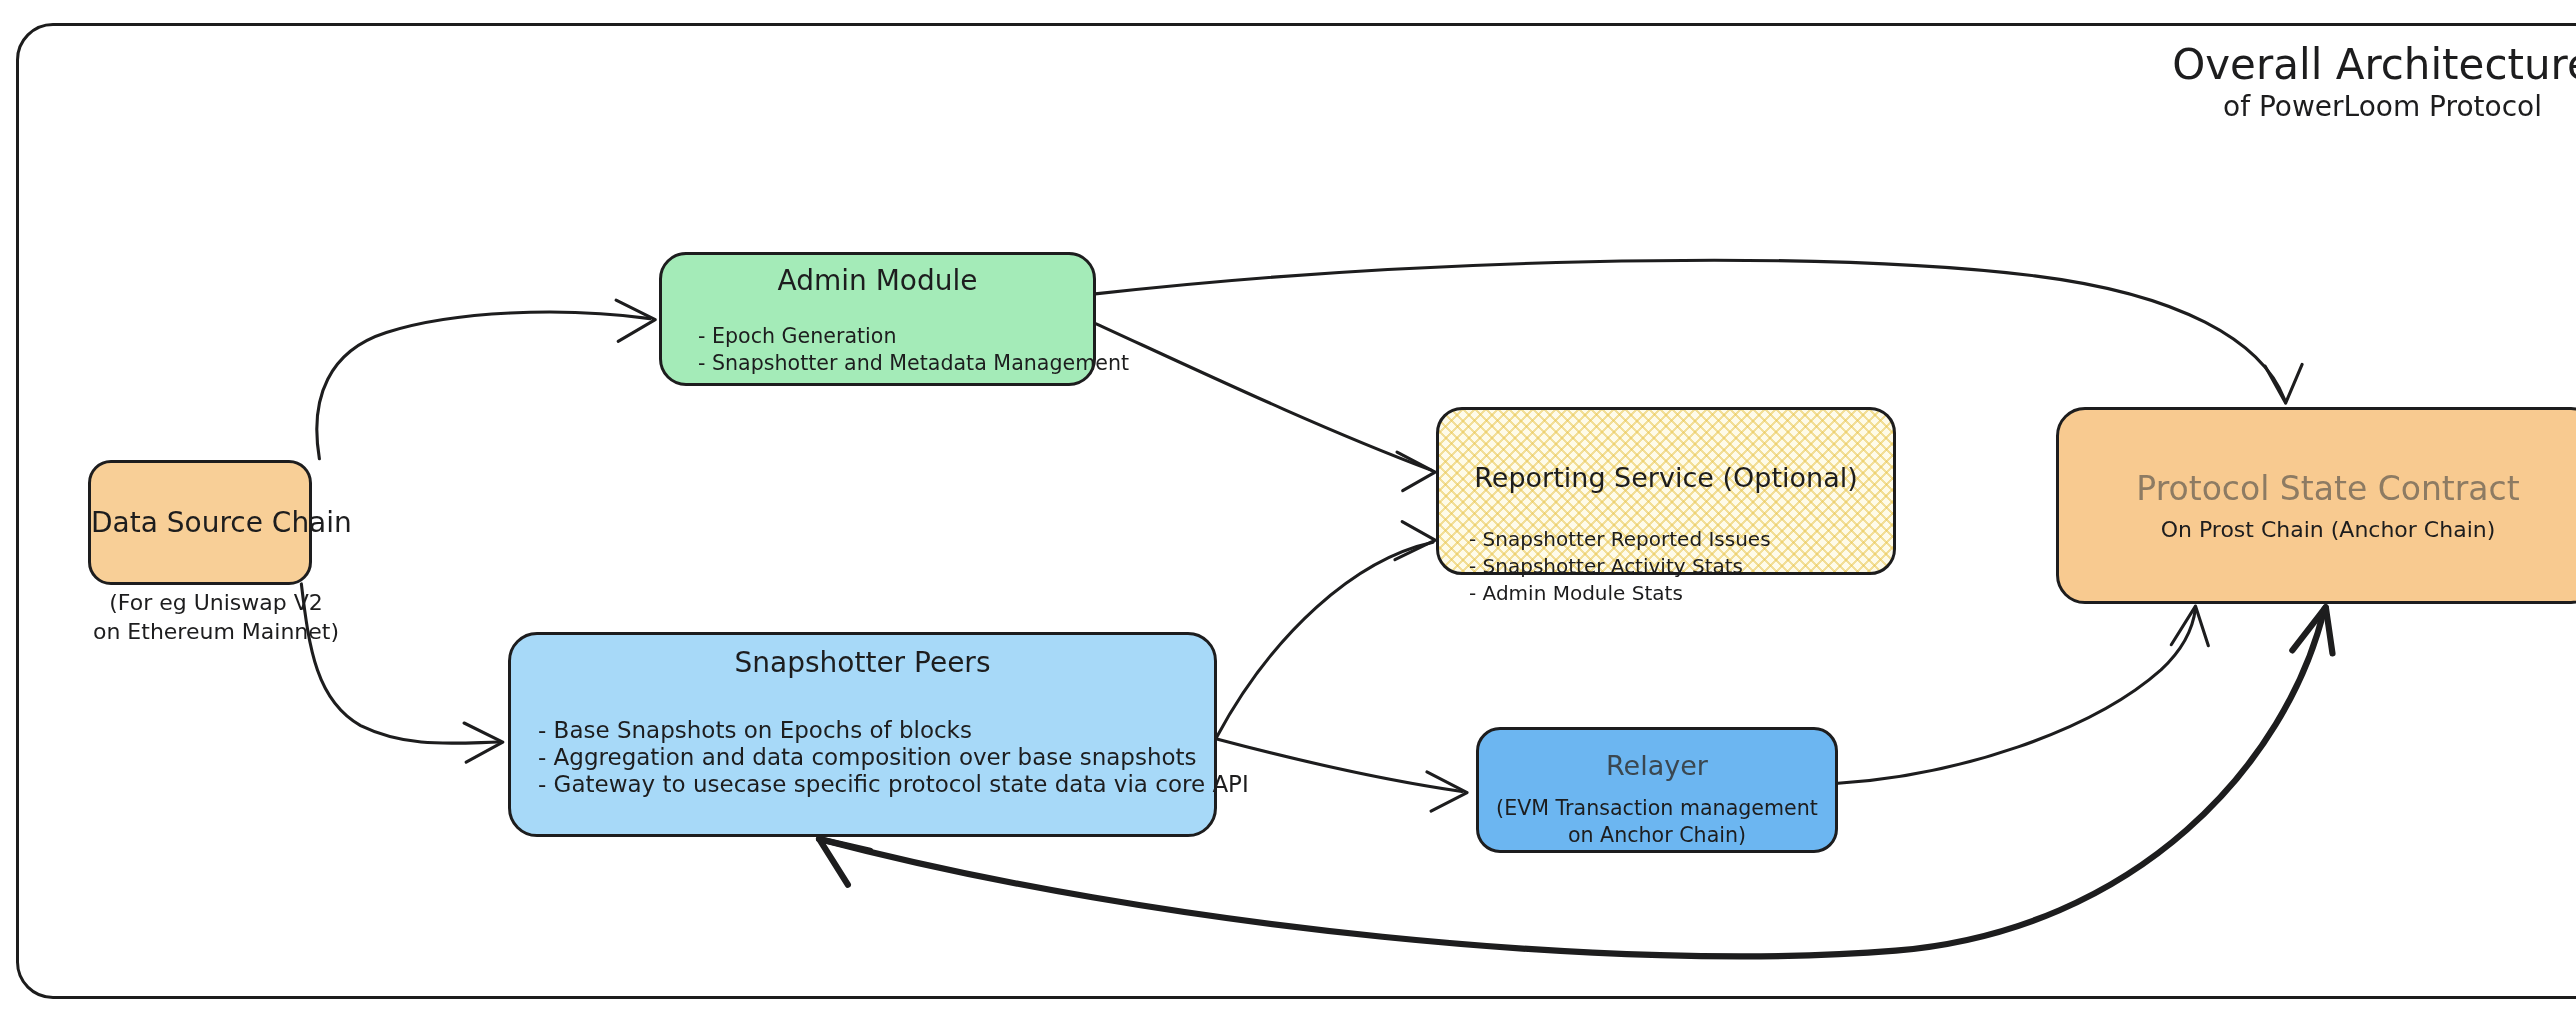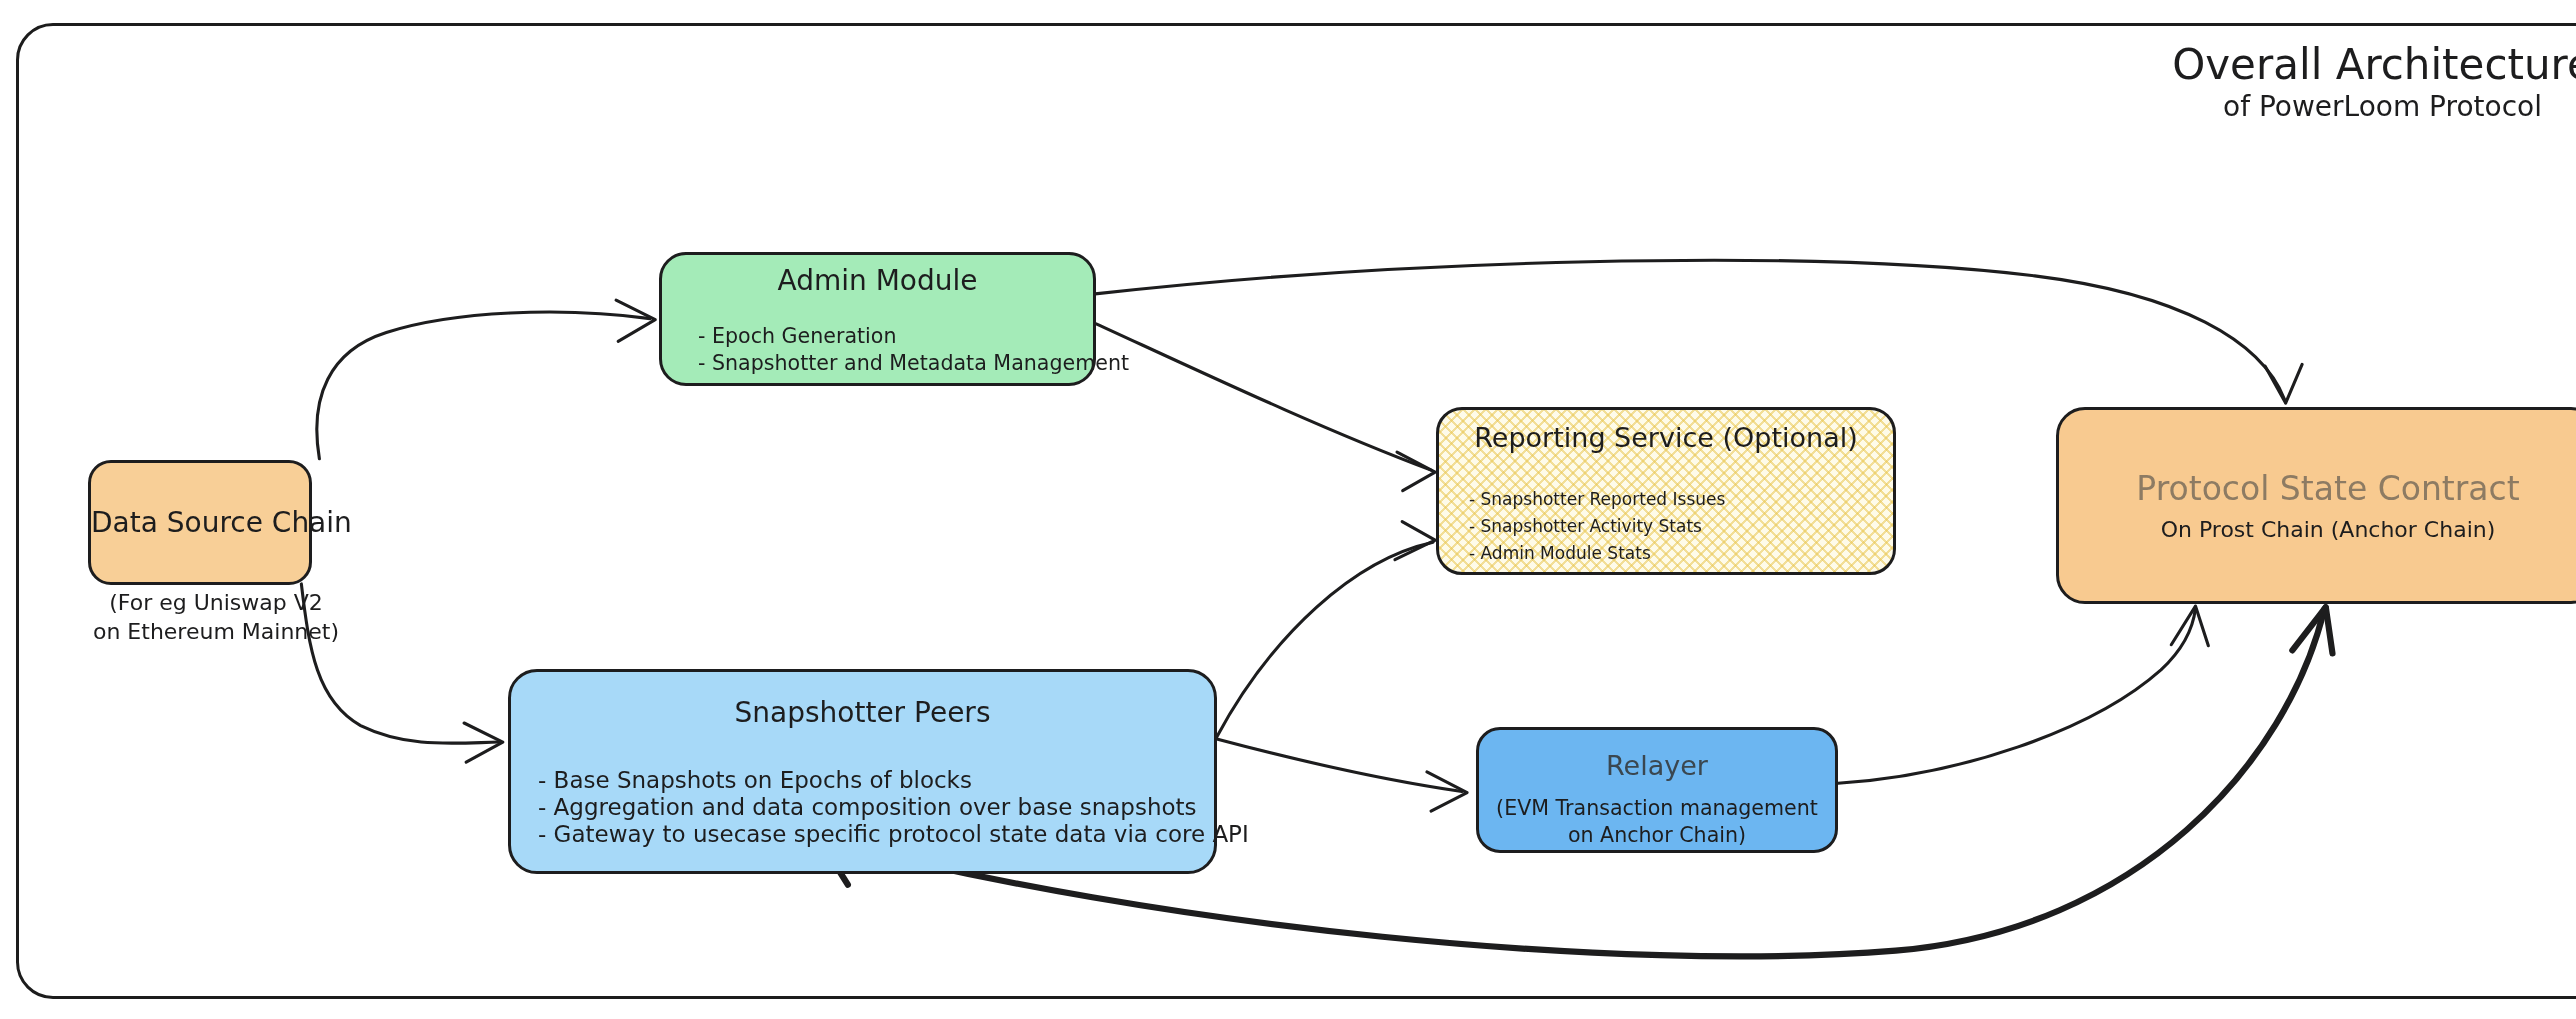--- a/index.html
+++ b/index.html
@@ -85,30 +85,29 @@
   
   .n-reporting {
     left: 1436px; top: 407px; width: 460px; height: 168px;
     border-radius: 26px;
     background-color: #fefbe9;
     background-image:
       repeating-linear-gradient(45deg,  rgba(233,199,84,0.55) 0px 2.1px, rgba(0,0,0,0) 2.1px 8.2px),
       repeating-linear-gradient(-45deg, rgba(233,199,84,0.55) 0px 2.1px, rgba(0,0,0,0) 2.1px 8.2px);
     padding-top: 12.4px;
   }
-  .n-reporting .title { font-size: 27px; line-height: 32px; }
-  .n-reporting .bullets { margin-top: 32px; padding-left: 30px; font-size: 17px; line-height: 27px; }
+  .n-reporting .title { font-size: 27px; line-height: 32px; margin-top: 40px; }
+  .n-reporting .bullets { margin-top: 32px; padding-left: 30px; font-size: 20px; line-height: 27px; }
 
   
   .n-snapshotter {
     left: 508px; top: 632px; width: 709px; height: 205px;
     border-radius: 29px;
     background: #a7d9f8;
-    padding-top: 24px;
-    margin-top: 37px;
+    padding-top: 11px;
   }
   .n-snapshotter .title { font-size: 28px; line-height: 34px; }
   .n-snapshotter .bullets { margin-top: 37px; padding-left: 27px; font-size: 23px; line-height: 27px; }
 
   
   .n-relayer {
     left: 1476px; top: 727px; width: 362px; height: 126px;
     border-radius: 24px;
     background: #6cb6f1;
     padding-top: 20px;

